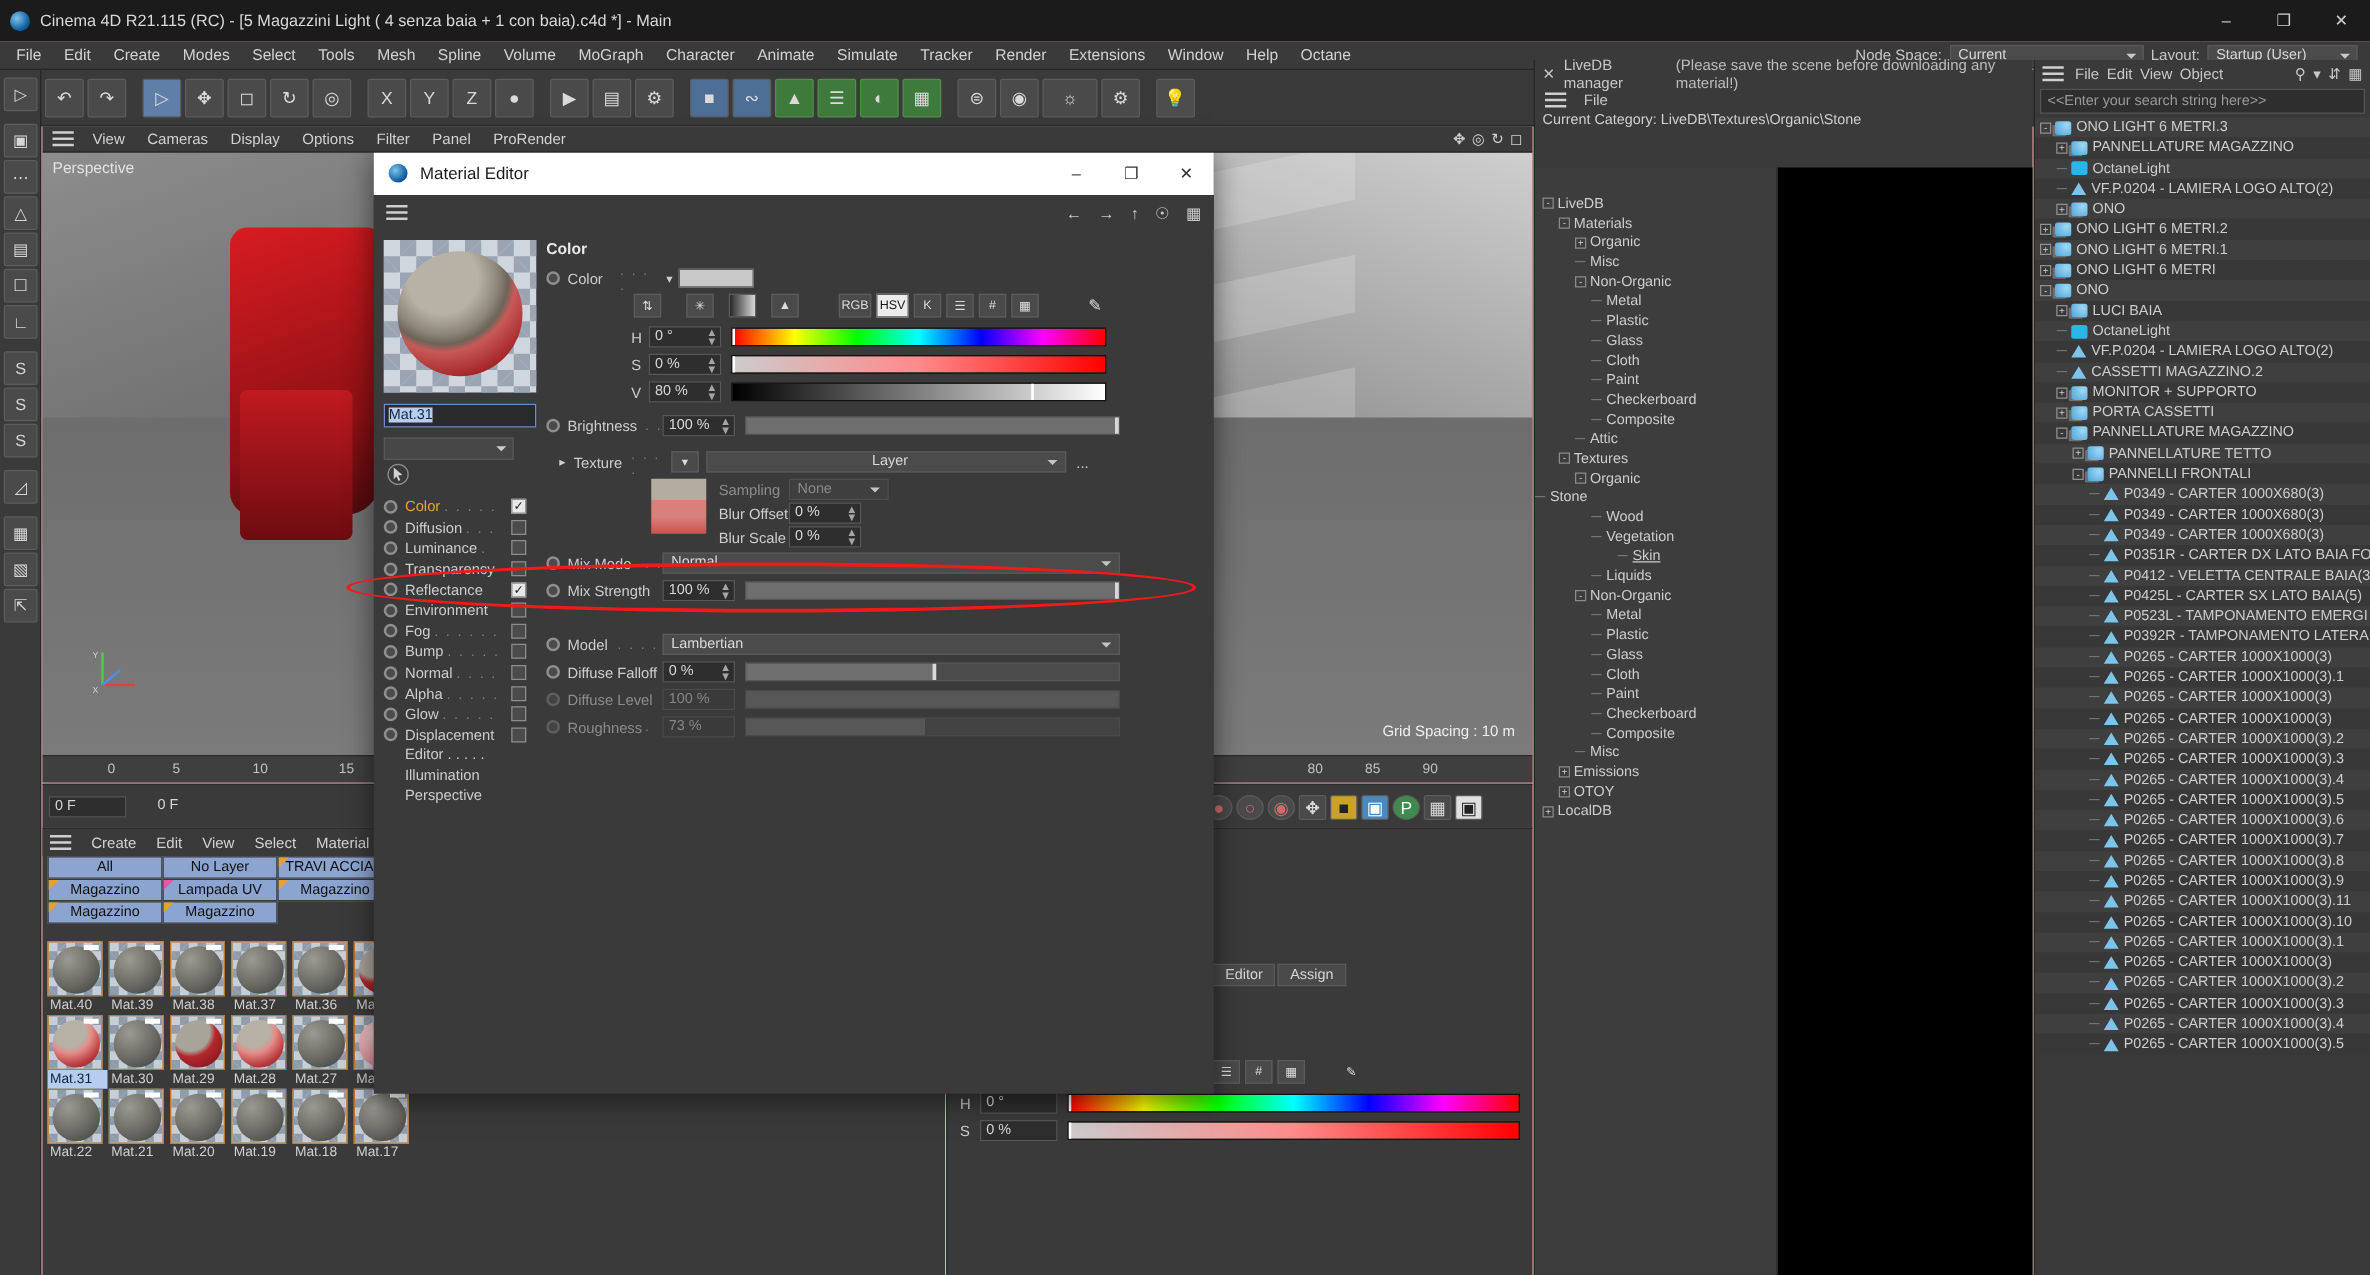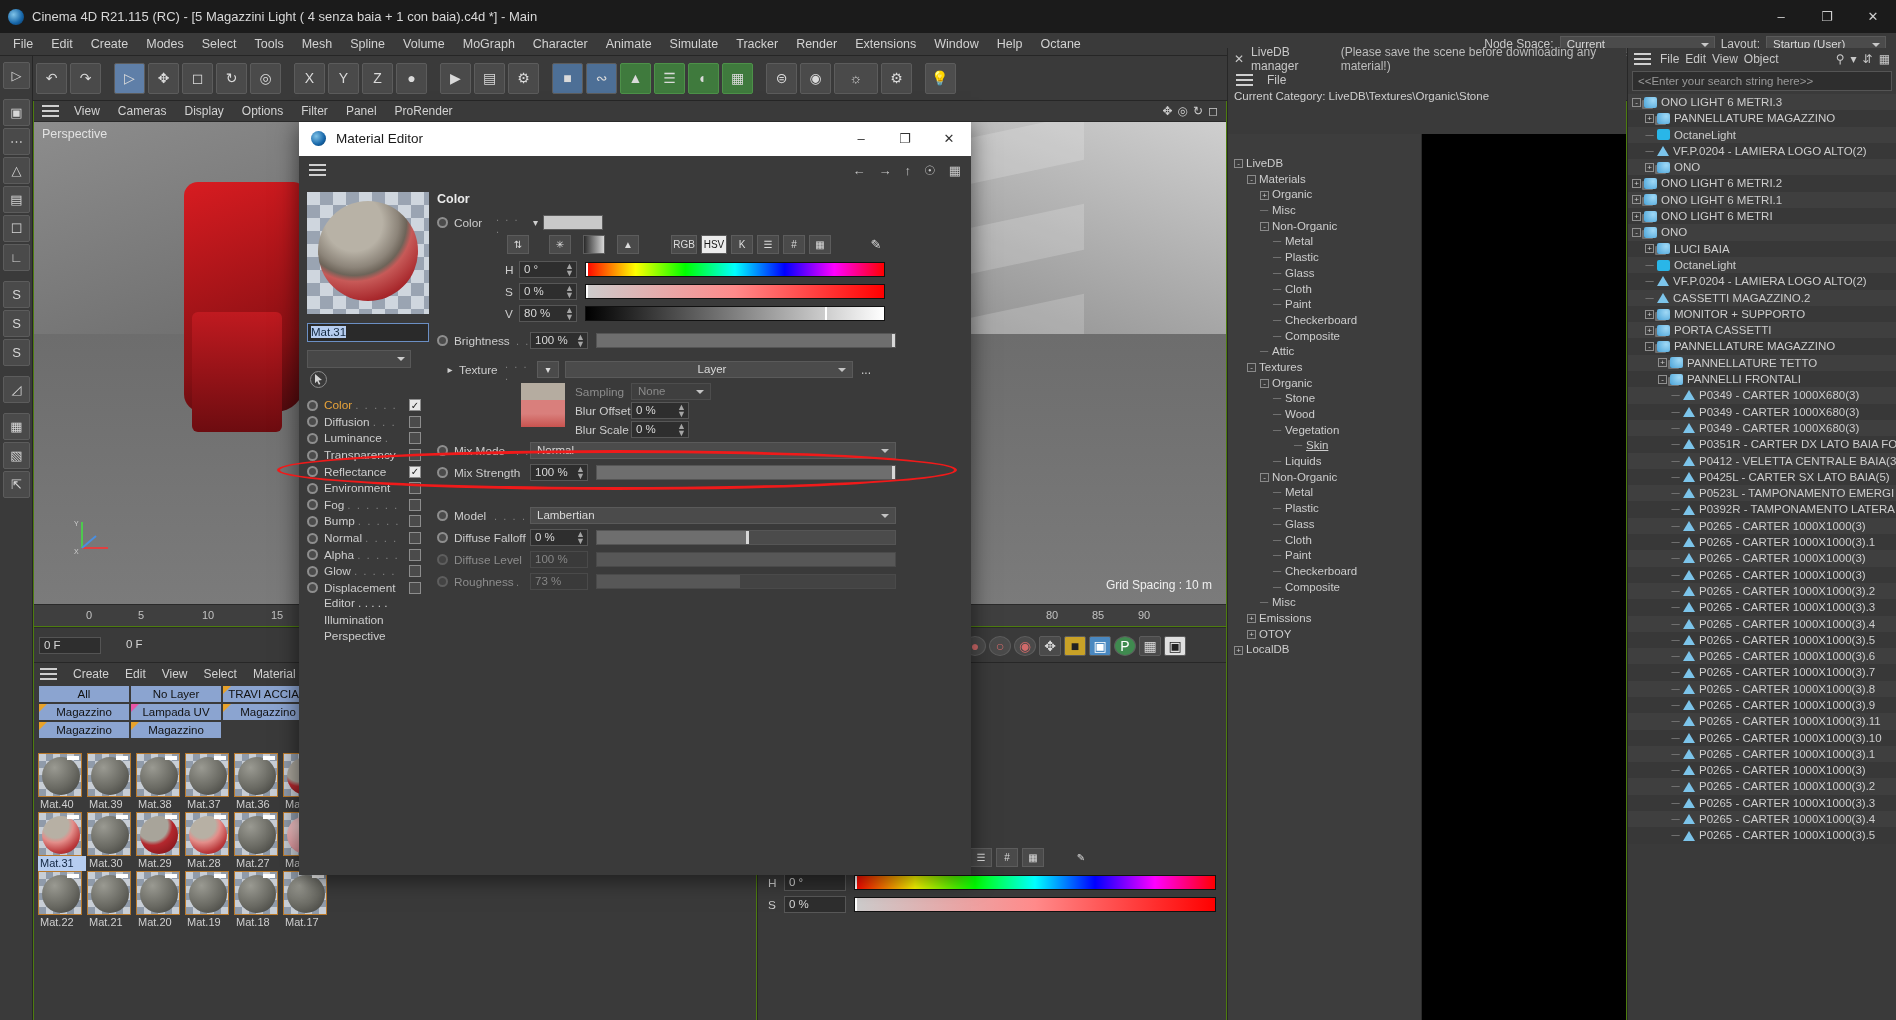--- a/index.html
+++ b/index.html
@@ -1,18 +1,18 @@
 <!DOCTYPE html>
 <html><head>
 <meta charset="utf-8">
 <style>
   * { box-sizing: border-box; margin:0; padding:0; }
   html,body { width:1896px; height:1020px; overflow:hidden; background:#303030;
     font-family:"Liberation Sans", sans-serif; font-size:12px; color:#c8c8c8; }
-  .app { position:relative; width:1896px; height:1020px; background:#4d7c0f; }
+  .app { position:relative; width:1896px; height:1020px; background:#fca5a5; }
 
   
   .titlebar { height:33px; background:#1b1b1b; display:flex; align-items:center; padding-left:8px; }
   .titlebar .c4d-logo { width:16px; height:16px; border-radius:50%;
      background:radial-gradient(circle at 35% 35%, #7fc3e8, #1565a8 60%, #0c2f52); margin-right:8px; }
   .titlebar .ttxt { color:#d8d8d8; font-size:13px; }
   .winbtns { margin-left:auto; display:flex; }
   .winbtns div { width:46px; height:33px; display:flex; align-items:center; justify-content:center;
      color:#cfcfcf; font-size:13px; }
 
@@ -596,20 +596,25 @@
       <span>←</span>
       <span>→</span>
       <span>↑</span>
       <span>⚲</span>
       <span>🔒</span>
       <span>▦</span>
     </div>
     <div class="am-prev">
       <div class="ball"></div>
     </div>
+    <div class="am-tabs">
+      <div class="am-tab" style="margin-left:126px">Illumination</div>
+      <div class="am-tab">Editor</div>
+      <div class="am-tab">Assign</div>
+    </div>
     <div class="am-body">
       <div class="sechead">Color</div>
       <div class="prow">
         <div class="rad"></div>
         <div class="lbl" style="width:36px">Color</div>
         <div class="dots">. . . .</div>
         <div class="chev">▾</div>
         <div class="swatch"></div>
       </div>
       <div class="hsvbtns" style="margin-left:0">
@@ -667,21 +672,21 @@
           <div class="tnode" style="padding-left: 45px;"><span class="dash">─</span><span>Metal</span></div>
           <div class="tnode" style="padding-left: 45px;"><span class="dash">─</span><span>Plastic</span></div>
           <div class="tnode" style="padding-left: 45px;"><span class="dash">─</span><span>Glass</span></div>
           <div class="tnode" style="padding-left: 45px;"><span class="dash">─</span><span>Cloth</span></div>
           <div class="tnode" style="padding-left: 45px;"><span class="dash">─</span><span>Paint</span></div>
           <div class="tnode" style="padding-left: 45px;"><span class="dash">─</span><span>Checkerboard</span></div>
           <div class="tnode" style="padding-left: 45px;"><span class="dash">─</span><span>Composite</span></div>
           <div class="tnode" style="padding-left: 32px;"><span class="dash">─</span><span>Attic</span></div>
           <div class="tnode" style="padding-left: 19px;"><span class="tg">-</span><span>Textures</span></div>
           <div class="tnode" style="padding-left: 32px;"><span class="tg">-</span><span>Organic</span></div>
-          <div class="tnode" style="padding-left: 45px;"><span class="dash">─</span><span>Stone</span></div>
+          <div class="tnode" style=""><span class="dash">─</span><span>Stone</span></div>
           <div class="tnode" style="padding-left: 45px;"><span class="dash">─</span><span>Wood</span></div>
           <div class="tnode" style="padding-left: 45px;"><span class="dash">─</span><span>Vegetation</span></div>
           <div class="tnode" style="padding-left: 66px; text-decoration: underline;"><span class="dash">─</span><span>Skin</span></div>
           <div class="tnode" style="padding-left: 45px;"><span class="dash">─</span><span>Liquids</span></div>
           <div class="tnode" style="padding-left: 32px;"><span class="tg">-</span><span>Non-Organic</span></div>
           <div class="tnode" style="padding-left: 45px;"><span class="dash">─</span><span>Metal</span></div>
           <div class="tnode" style="padding-left: 45px;"><span class="dash">─</span><span>Plastic</span></div>
           <div class="tnode" style="padding-left: 45px;"><span class="dash">─</span><span>Glass</span></div>
           <div class="tnode" style="padding-left: 45px;"><span class="dash">─</span><span>Cloth</span></div>
           <div class="tnode" style="padding-left: 45px;"><span class="dash">─</span><span>Paint</span></div>

